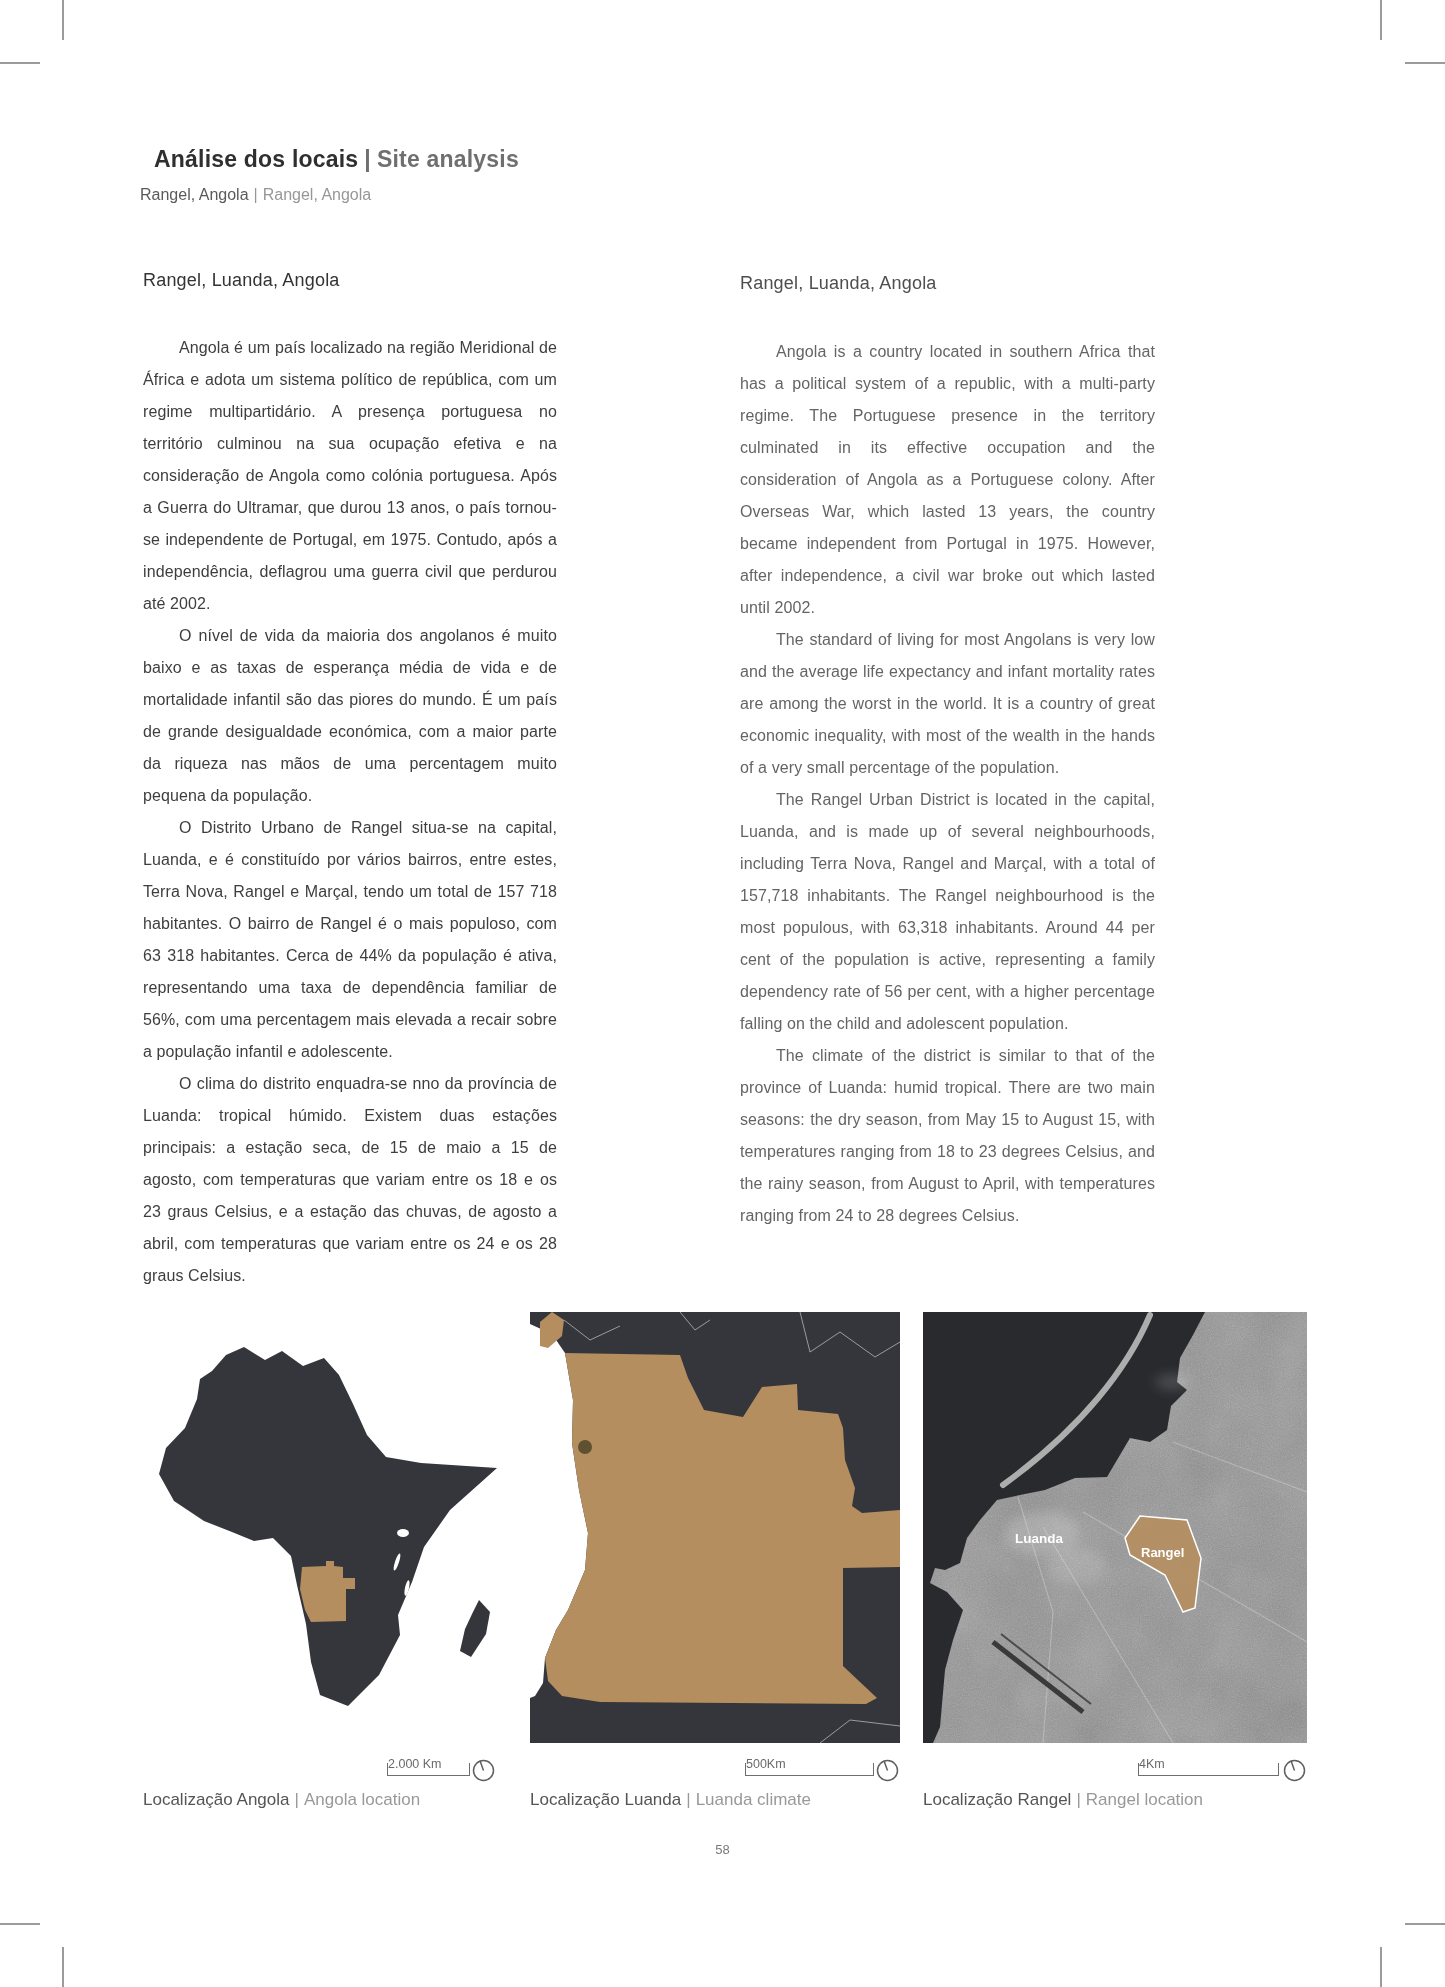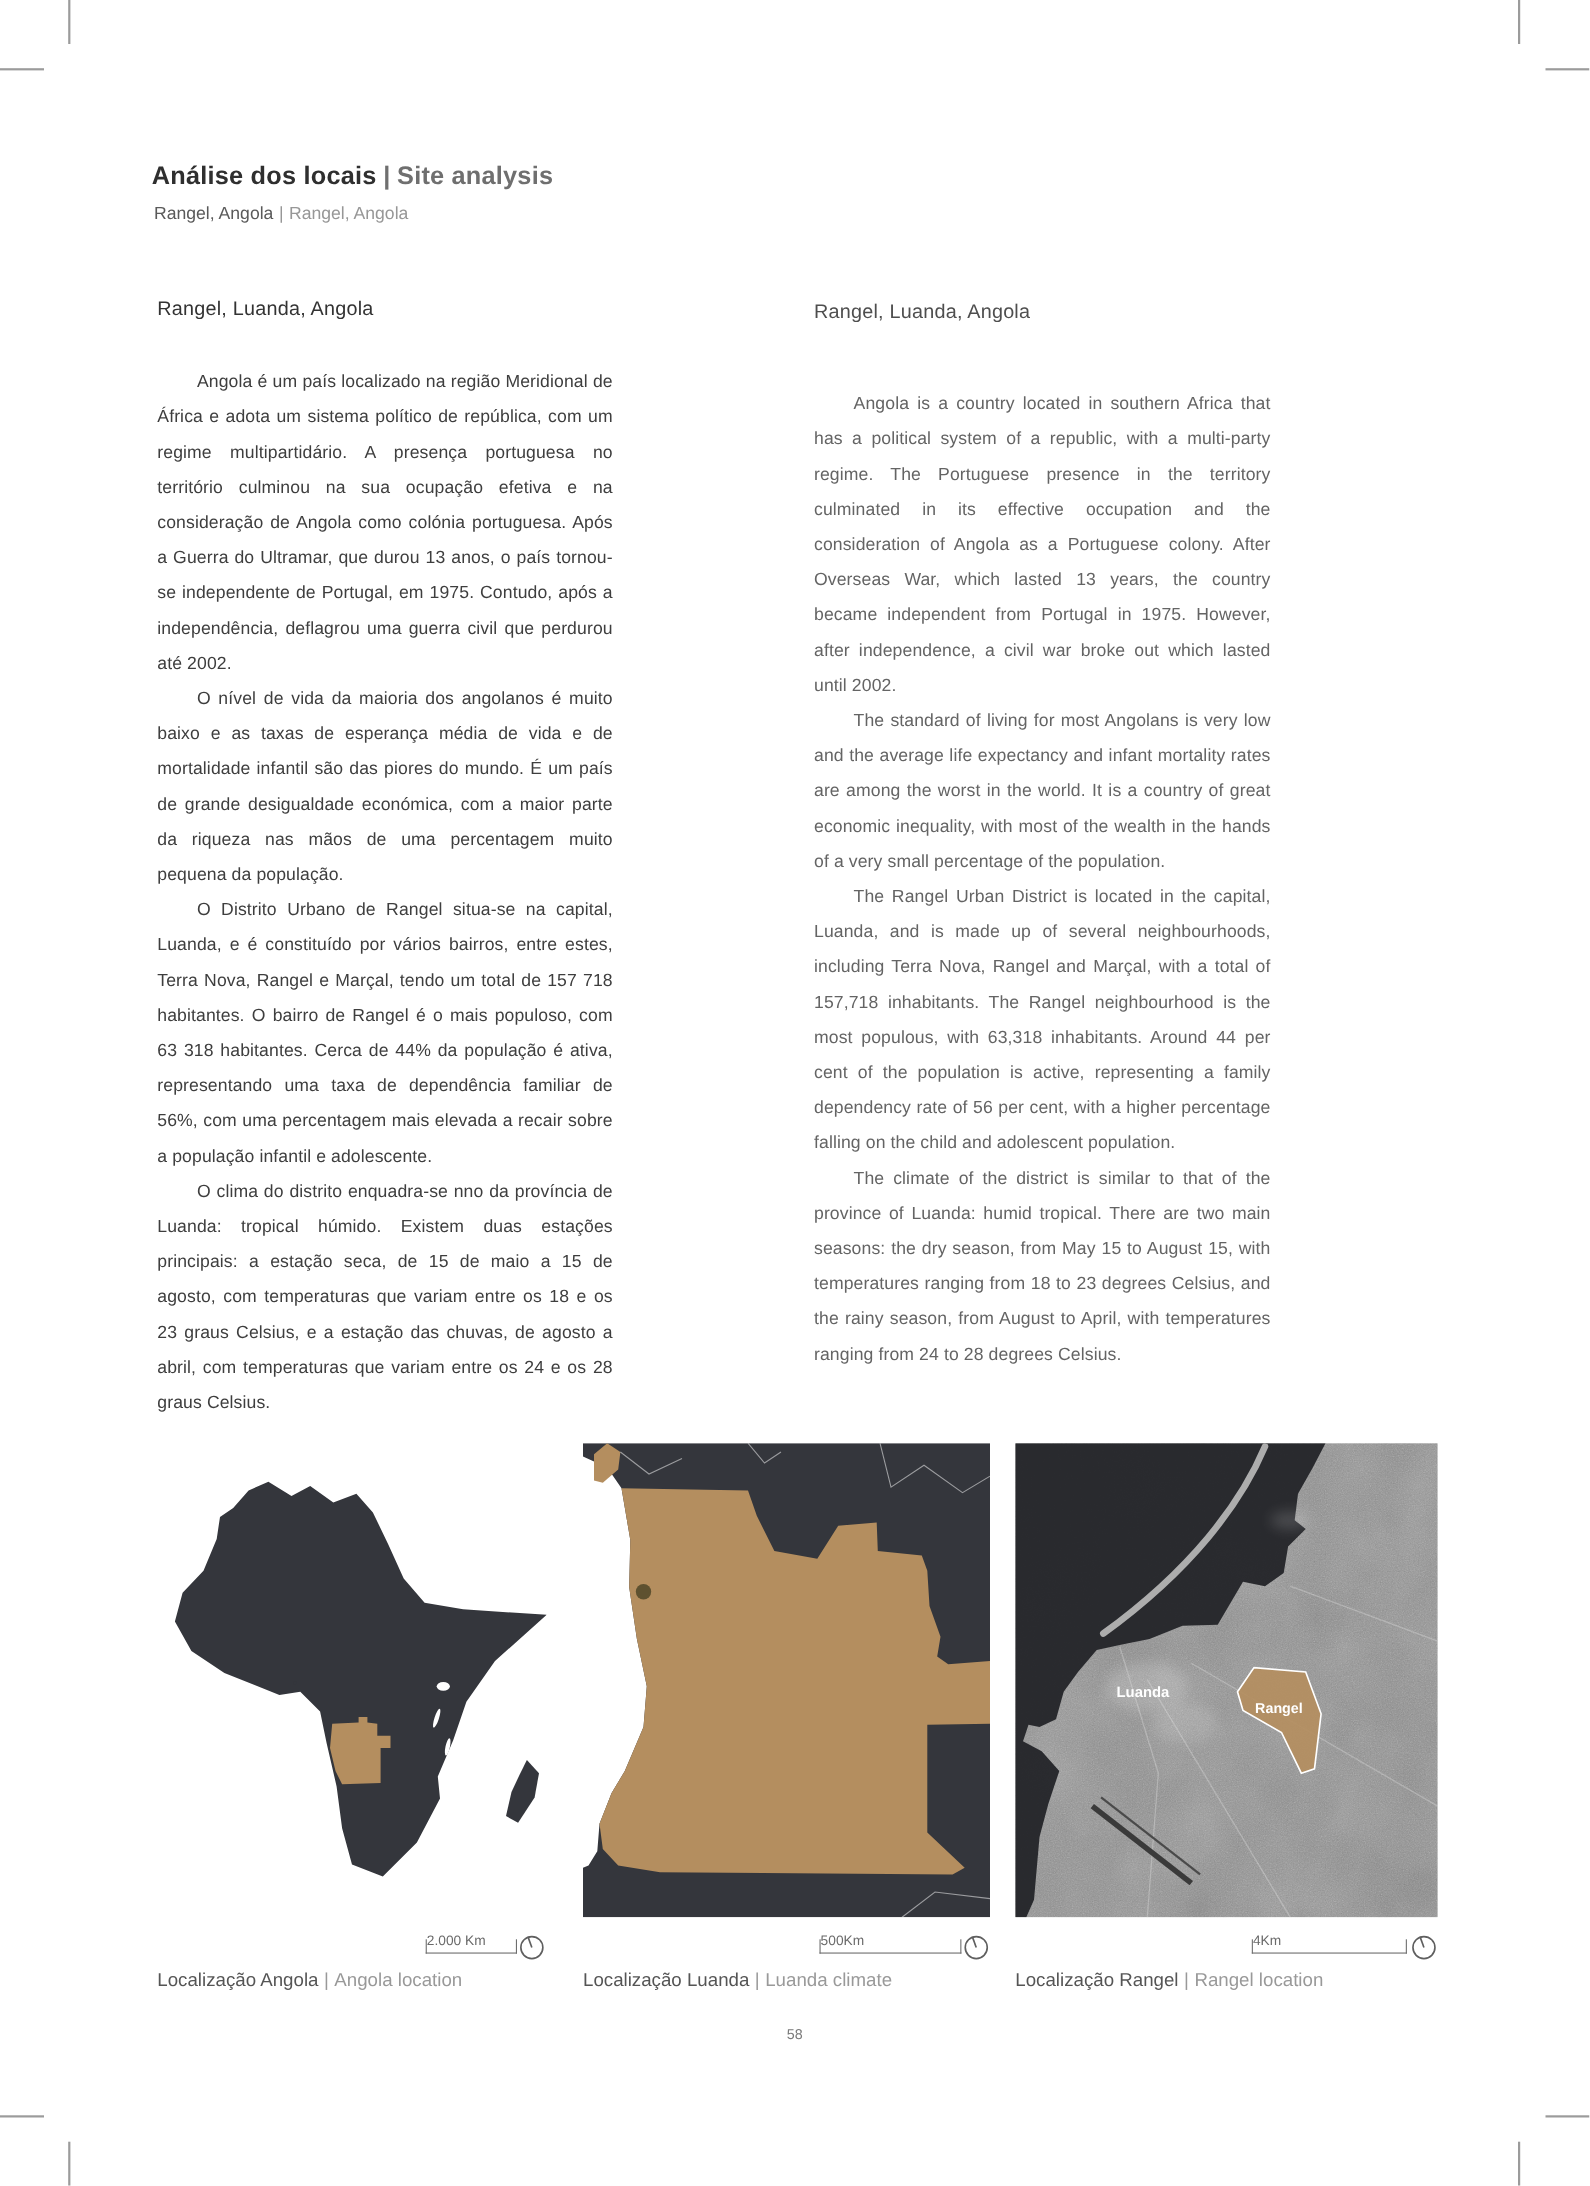--- a/index.html
+++ b/index.html
@@ -6,35 +6,35 @@
   body{
     width:1445px;height:1987px;background:#ffffff;
     font-family:"Liberation Sans",sans-serif;
     position:relative;overflow:hidden;
   }
   .page{position:absolute;inset:0;}
   
   .crop{position:absolute;background:#9b9b9b;}
   
   .title{position:absolute;left:138px;top:146px;font-size:23px;font-weight:bold;letter-spacing:.2px;white-space:nowrap;}
-  .title .pt{color:#2f2f2f;}
+  .title .pt{color:#2f2f2f;margin-left:16px;}
   .title .sep{color:#6f6f6f;margin:0 6px;}
   .title .en{color:#6f6f6f;}
   .subtitle{position:absolute;left:140px;top:186px;font-size:16px;white-space:nowrap;}
   .subtitle .pt{color:#5a5a5a;}
   .subtitle .sep{color:#979797;margin:0 5px;}
   .subtitle .en{color:#979797;}
   
   .col-heading{position:absolute;font-size:18px;font-weight:normal;letter-spacing:.2px;white-space:nowrap;text-align:center;}
   .col-heading.left{left:143px;top:270px;color:#333333;}
   .col-heading.right{left:740px;top:273px;color:#4e4e4e;}
   .body-col{position:absolute;}
   .body-col p{margin:0;text-indent:36px;text-align:justify;font-size:16px;line-height:32px;letter-spacing:.1px;}
   .body-col.left{left:143px;top:332px;width:414px;color:#3e3e3e;}
-  .body-col.right{left:740px;top:336px;width:415px;color:#646464;margin-top:16px;}
+  .body-col.right{left:740px;top:336px;width:415px;color:#646464;}
   
   .figure{position:absolute;}
   
   .scalebar{position:absolute;height:26px;}
   .bracket{position:absolute;top:4px;height:12px;border-left:1.5px solid #6e6e6e;border-right:1.5px solid #6e6e6e;border-bottom:1.5px solid #6e6e6e;}
   .bracket .lbl{position:absolute;left:0;right:0;top:-6px;text-align:left;font-size:12.5px;color:#6a6a6a;white-space:nowrap;}
   .compass{position:absolute;top:0;}
   
   .caption{position:absolute;top:1790px;font-size:17px;white-space:nowrap;}
   .caption .c-pt{color:#555555;}

